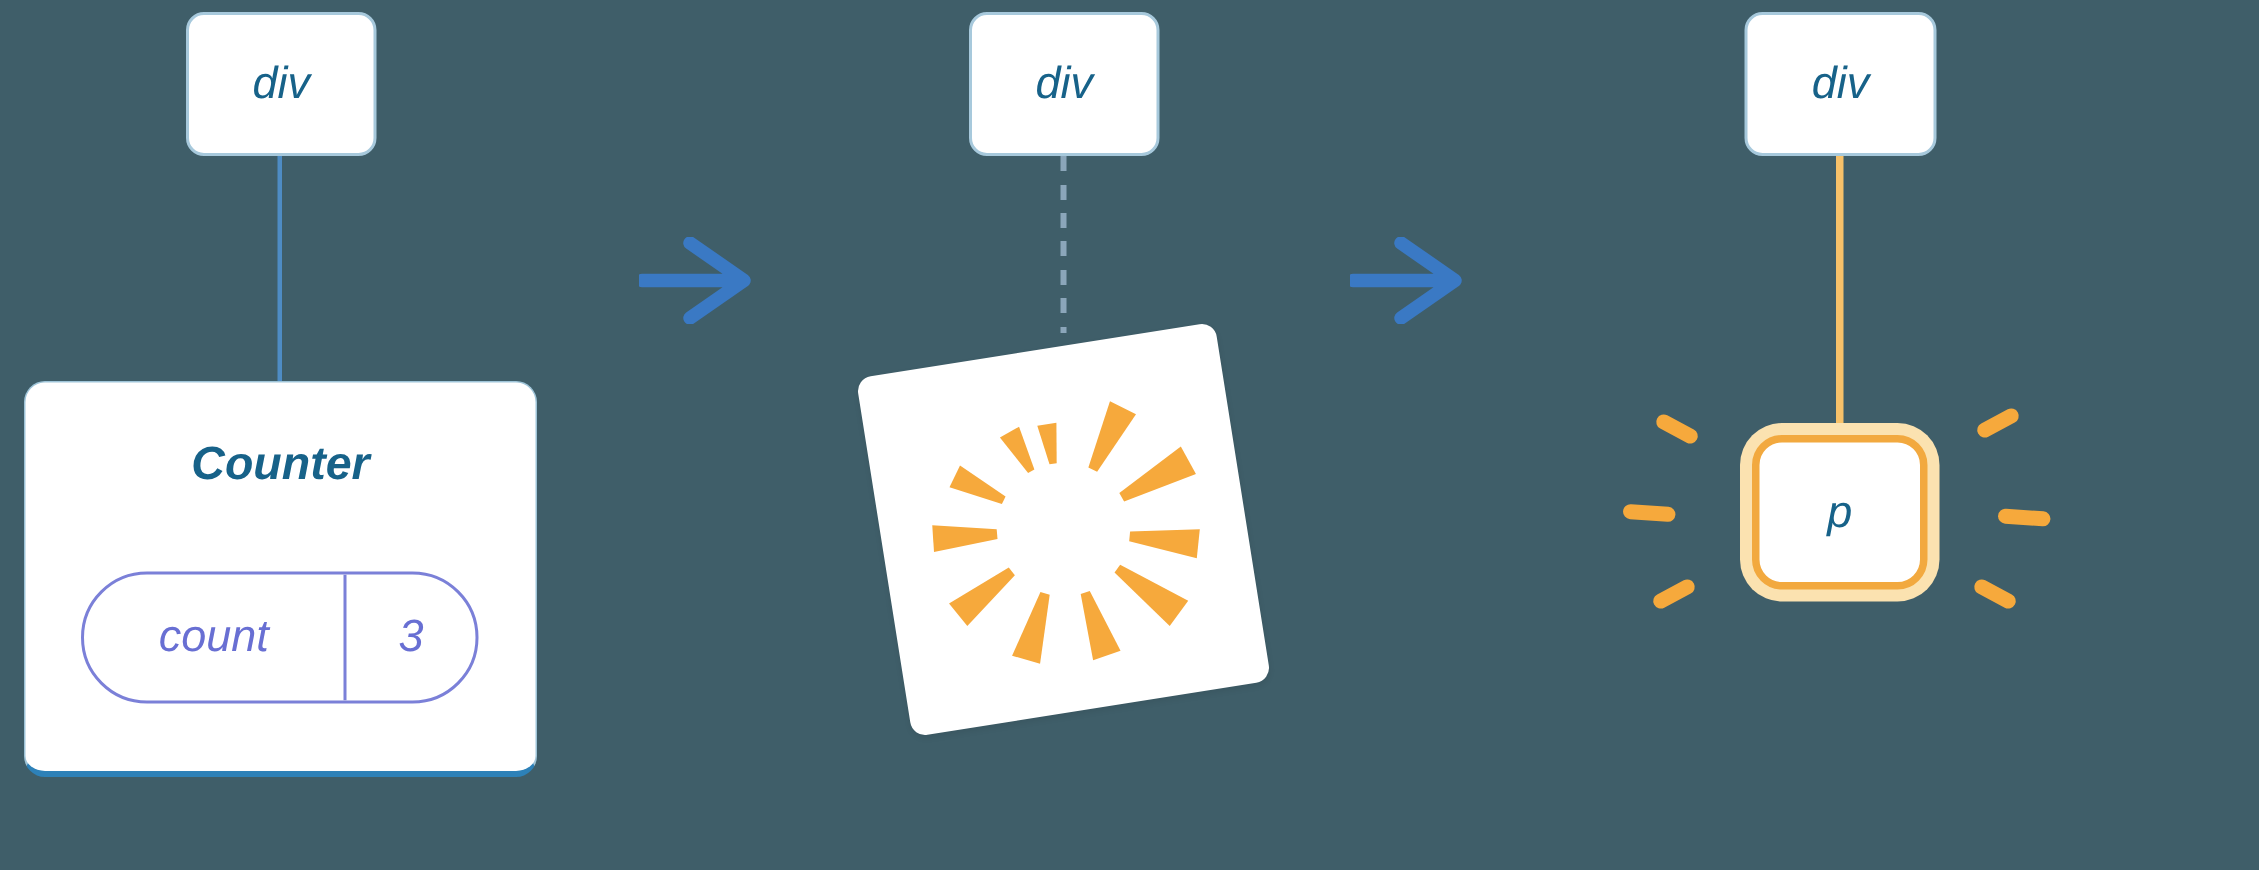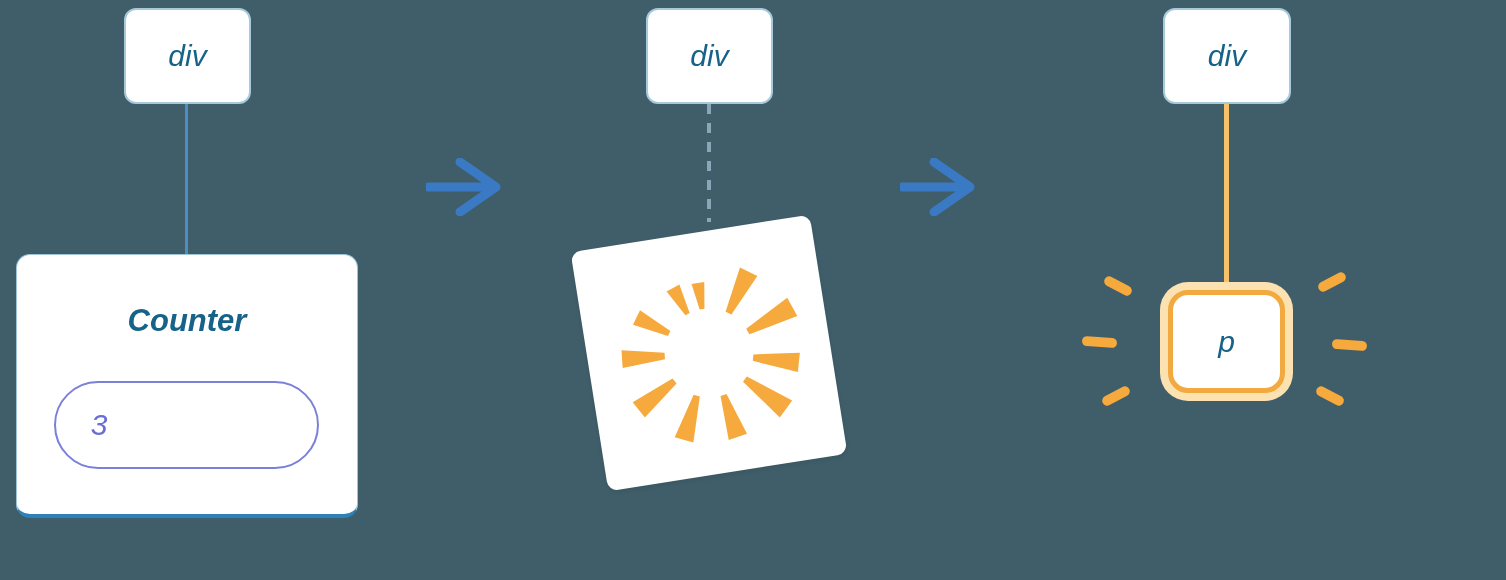--- a/index.html
+++ b/index.html
@@ -28,21 +28,21 @@
                  background:repeating-linear-gradient(to bottom,#8ba6ba 0 10px,transparent 10px 19px); }
   .conn-orange { left:1224px; top:104px; width:5px; height:186px; background:#f7c169; }
 
   
   .component-card {
     position:absolute; left:16px; top:254px; width:342px; height:264px;
     background:#ffffff; border:1px solid #9ec4d8; border-bottom:4px solid #2d81b8;
     border-radius:14px;
   }
   .card-title {
-    position:absolute; top:48px; left:0; width:100%;
+    position:absolute; top:36px; left:0; width:100%;
     text-align:center; font-size:31px; font-weight:600; color:#176289; line-height:36px;
   }
   .state-pill {
     position:absolute; left:37px; top:126px; width:265px; height:88px;
     border:2.5px solid #7b80d8; border-radius:44px;
     display:flex; color:#686fd3; font-size:30px; overflow:hidden; background:#fff;
   }
   .pill-key {
     flex:1; display:flex; align-items:center; justify-content:center;
     border-right:2.5px solid #7b80d8;
@@ -88,20 +88,21 @@
 
 <div class="canvas">
 
   <div class="node node-div-1">
     <span>div</span>
   </div>
   <div class="connector conn-blue"></div>
   <div class="component-card">
     <div class="card-title">Counter</div>
     <div class="state-pill">
+      <span class="pill-key">count</span>
       <span class="pill-value">3</span>
     </div>
   </div>
 
   <svg class="arrow arrow-1" viewBox="0 0 76 58">
     <path d="M2 29 L60 29 M34 4 L70 29 L34 54" fill="none" stroke="#3a79c4" stroke-width="9" stroke-linecap="round" stroke-linejoin="round"></path>
   </svg>
 
   <div class="node node-div-2">
     <span>div</span>

